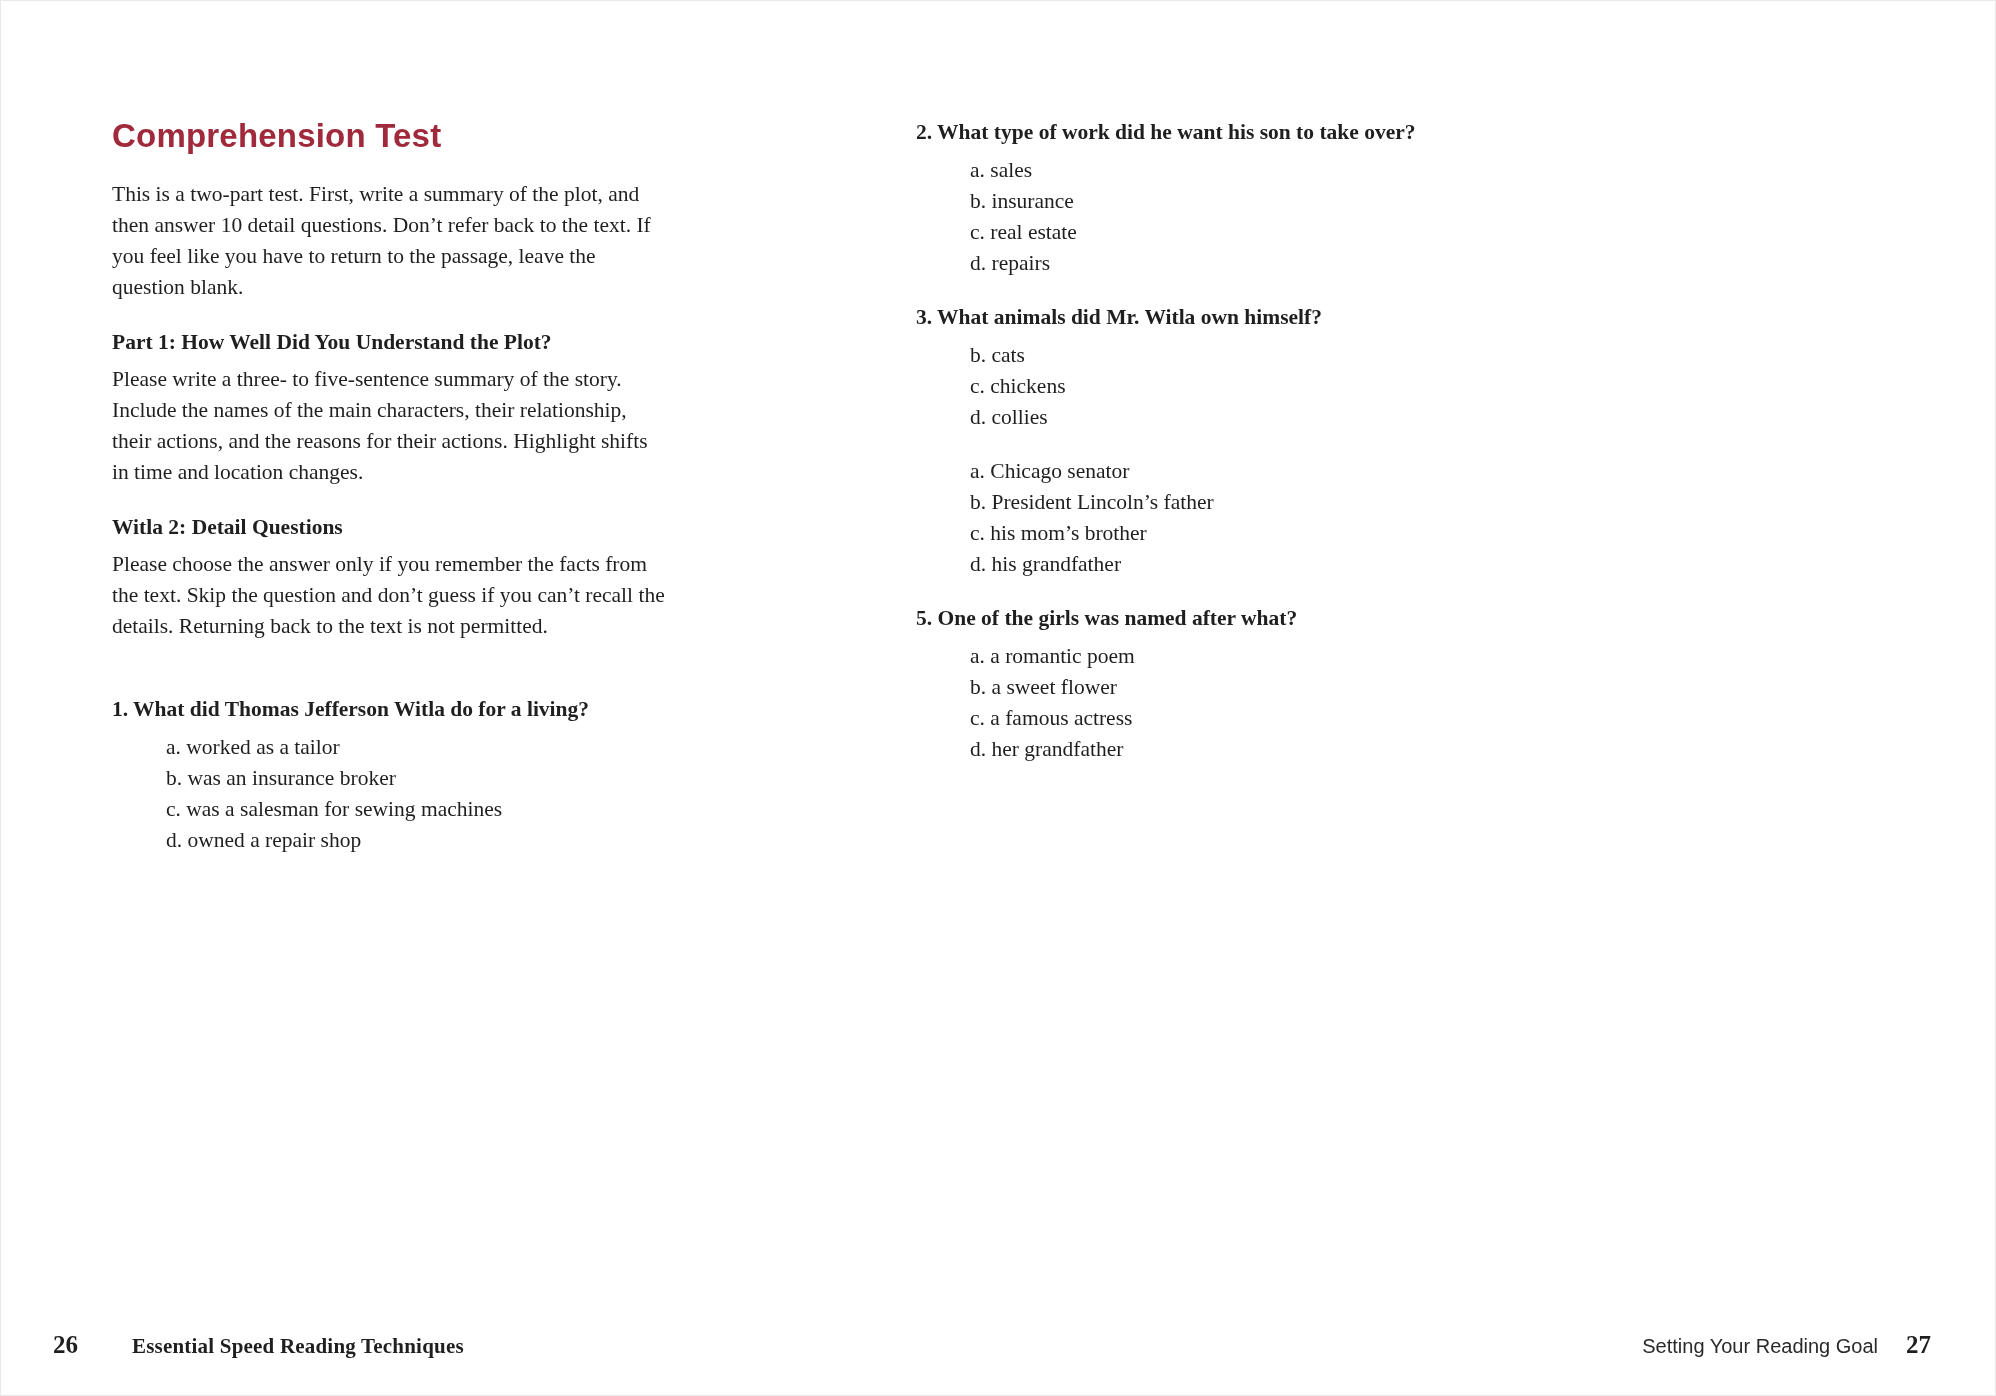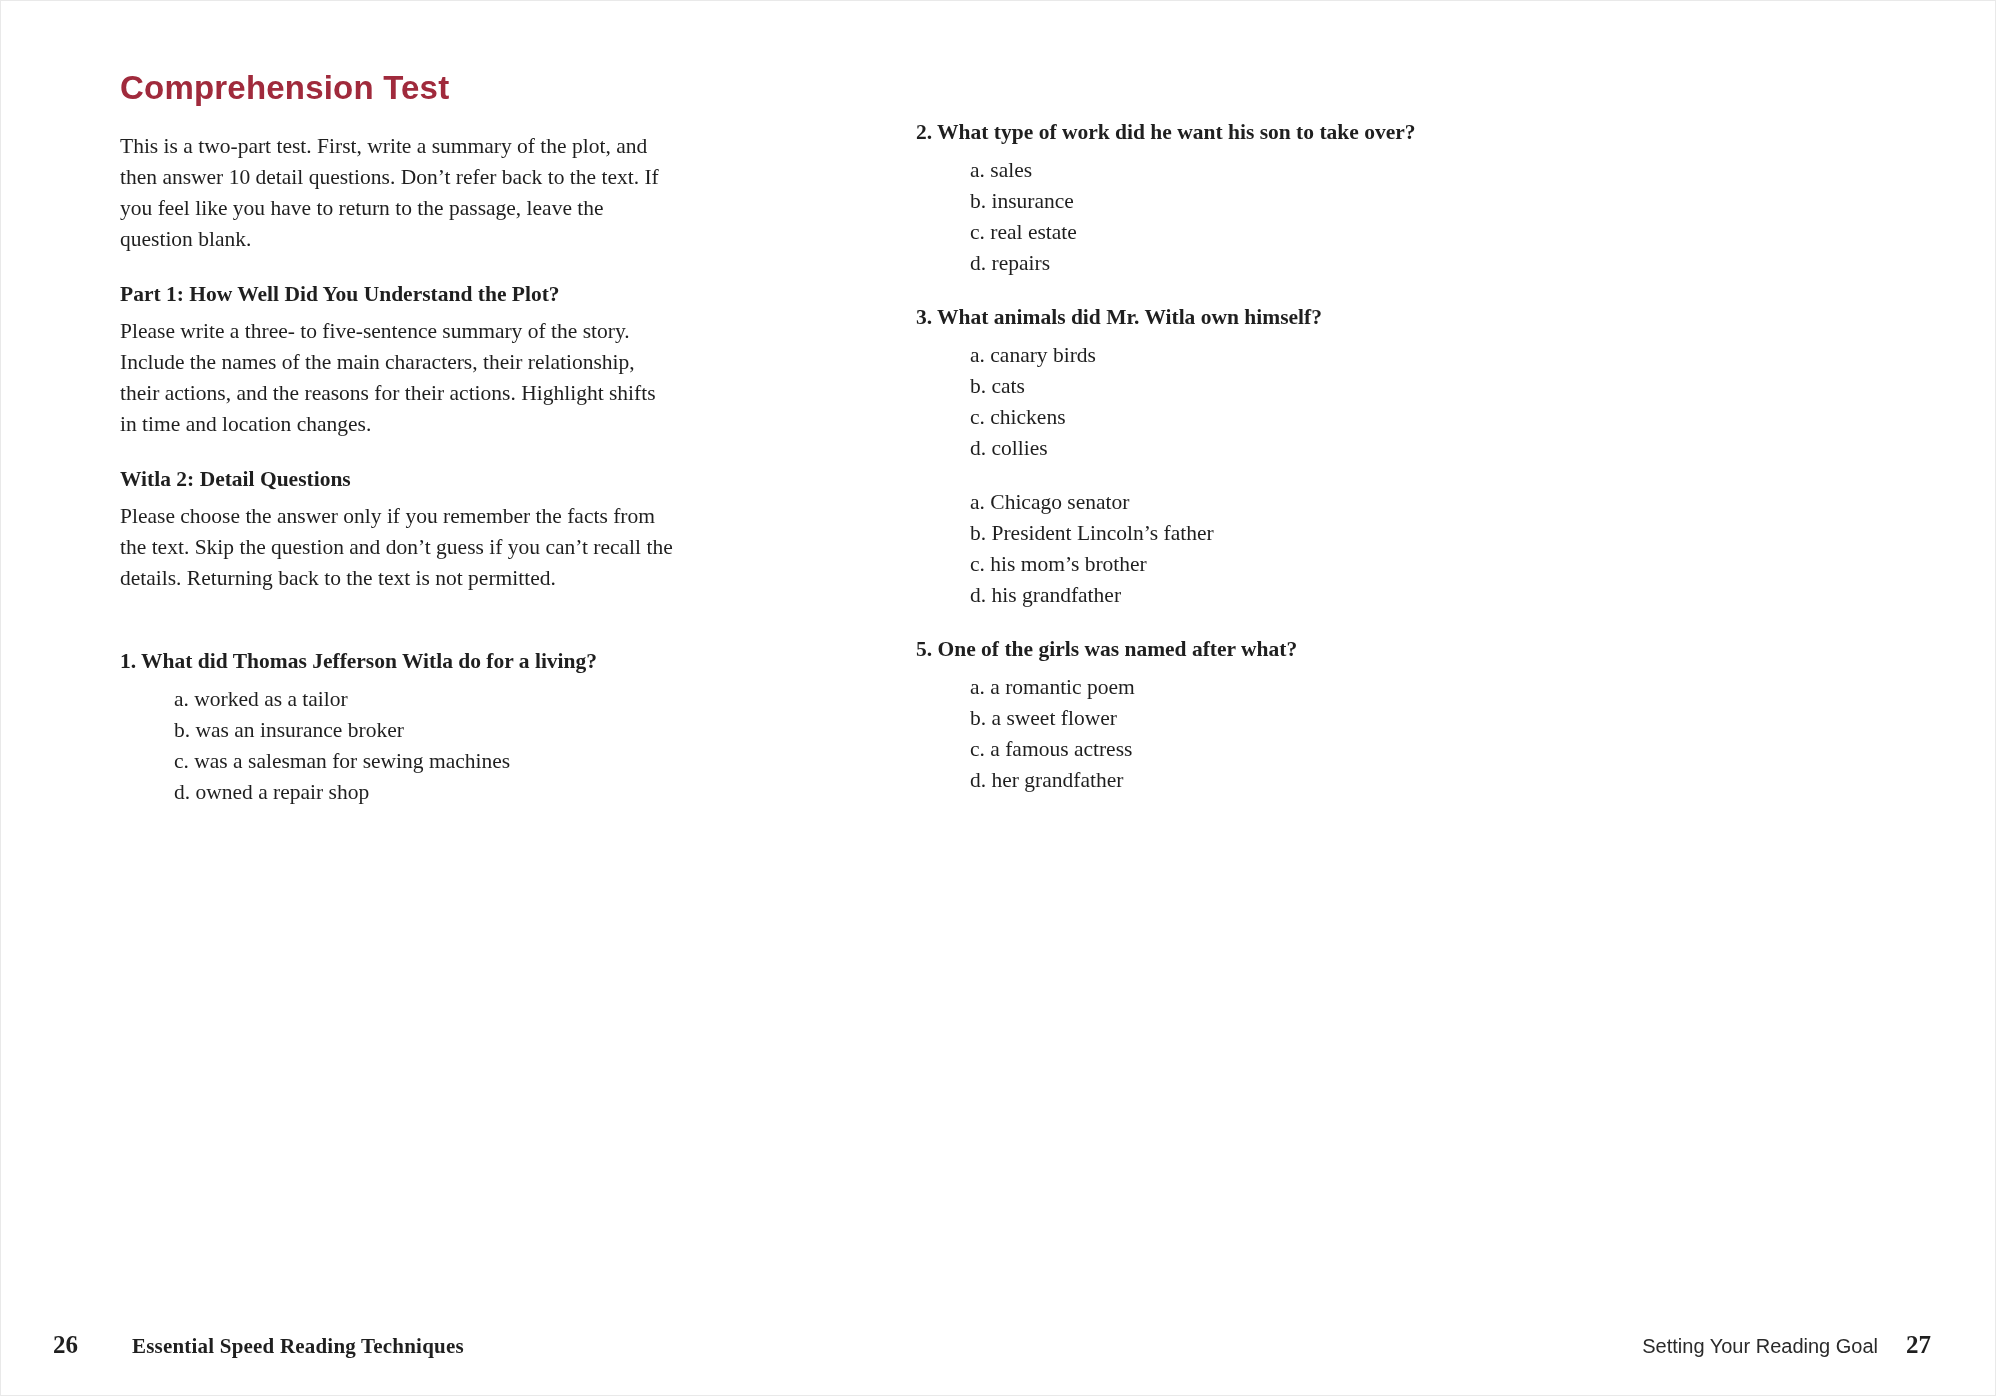--- a/index.html
+++ b/index.html
@@ -19,21 +19,21 @@
     background: #ffffff;
     border: 1px solid #e9e9e9;
     overflow: hidden;
   }
 
   .col {
     position: absolute;
     top: 0;
   }
 
-  .col.left  { left: 119px;  width: 650px;  padding-top: 68px; }
+  .col.left  { left: 111px;  width: 650px;  padding-top: 116px; }
   .col.right { left: 915px;  width: 720px;  padding-top: 116px; }
 
   h1.title {
     font-family: "Liberation Sans", sans-serif;
     font-weight: 700;
     font-size: 33px;
     line-height: 38px;
     letter-spacing: 0.2px;
     margin-bottom: 24px;
   }
@@ -141,21 +141,20 @@
         <div class="option">a. sales</div>
         <div class="option">b. insurance</div>
         <div class="option">c. real estate</div>
         <div class="option">d. repairs</div>
       </div>
     </div>
 
     <div class="question">
       <h3>3. What animals did Mr. Witla own himself?</h3>
       <div class="options">
-        <div class="option">a. canary birds</div>
         <div class="option">b. cats</div>
         <div class="option">c. chickens</div>
         <div class="option">d. collies</div>
       </div>
     </div>
 
     <div class="question">
       <div class="options">
         <div class="option">a. Chicago senator</div>
         <div class="option">b. President Lincoln’s father</div>

